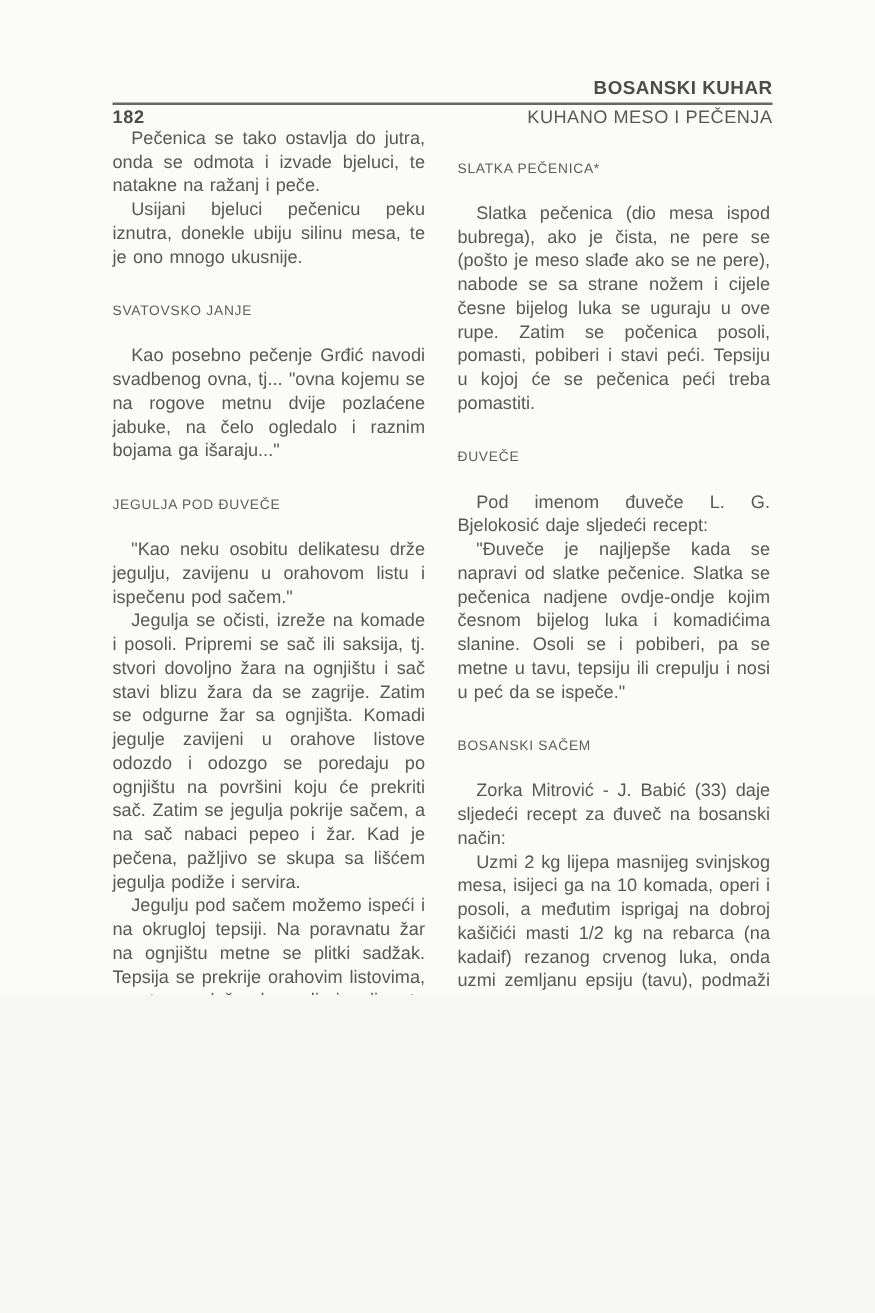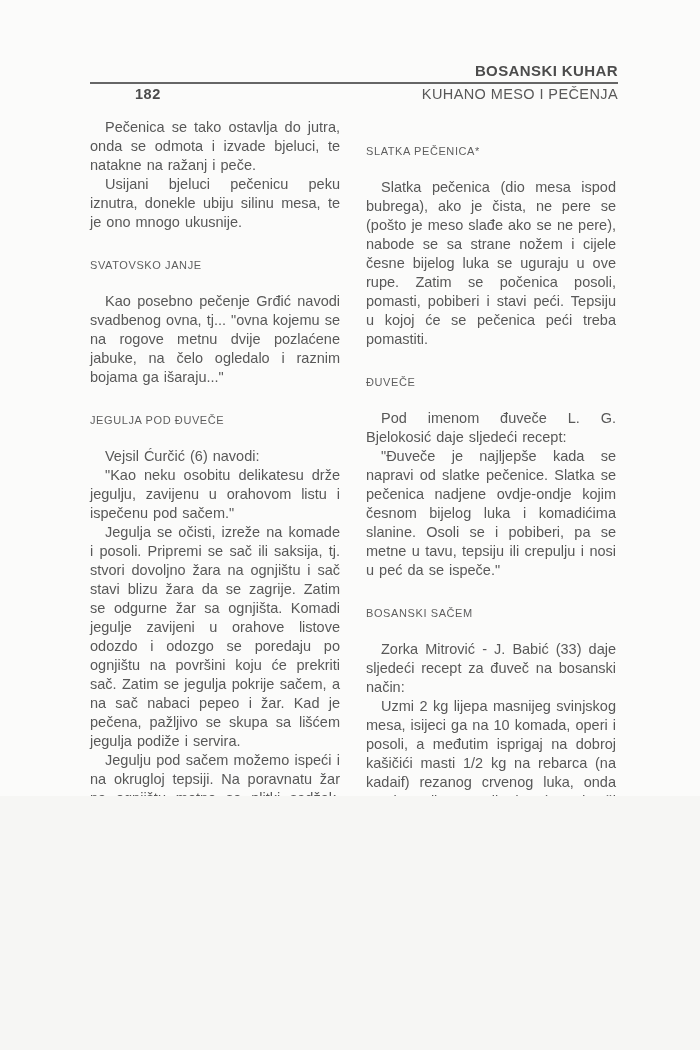--- a/index.html
+++ b/index.html
@@ -30,36 +30,34 @@
   .header-rule {
     border: 0;
     border-top: 2px solid var(--rule, #666666);
     margin: 0 0 2px 0;
   }
   .header-row {
     display: flex;
     justify-content: space-between;
     align-items: baseline;
     font-size: 14.5px;
-    margin-left: 45px;
   }
   .page-number {
     font-weight: bold;
     color: var(--header, #4c4c4c);
     letter-spacing: 0.5px;
   }
   .chapter-title {
     letter-spacing: 0.4px;
     color: var(--text, #585858);
   }
   
   .columns {
     display: flex;
     gap: 26px;
-    margin-top: 16px;
   }
   .column {
     width: 250px;
     flex: 0 0 250px;
   }
   .para {
     margin: 0;
     font-size: 14.5px;
     line-height: 19px;
     text-align: justify;
@@ -111,21 +109,20 @@
     </div>
   </div>
 
   <div class="columns">
     <div class="column">
         <p class="para">Pečenica se tako ostavlja do jutra, onda se odmota i izvade bjeluci, te natakne na ražanj i peče.</p>
         <p class="para">Usijani bjeluci pečenicu peku iznutra, donekle ubiju silinu mesa, te je ono mnogo ukusnije.</p>
         <h2 class="heading">SVATOVSKO JANJE</h2>
         <p class="para">Kao posebno pečenje Grđić navodi svadbenog ovna, tj... "ovna kojemu se na rogove metnu dvije pozlaćene jabuke, na čelo ogledalo i raznim bojama ga išaraju..."</p>
         <h2 class="heading">JEGULJA POD ĐUVEČE</h2>
-        <p class="para">Vejsil Ćurčić (6) navodi:</p>
         <p class="para">"Kao neku osobitu delikatesu drže jegulju, zavijenu u orahovom listu i ispečenu pod sačem."</p>
         <p class="para">Jegulja se očisti, izreže na komade i posoli. Pripremi se sač ili saksija, tj. stvori dovoljno žara na ognjištu i sač stavi blizu žara da se zagrije. Zatim se odgurne žar sa ognjišta. Komadi jegulje zavijeni u orahove listove odozdo i odozgo se poredaju po ognjištu na površini koju će prekriti sač. Zatim se jegulja pokrije sačem, a na sač nabaci pepeo i žar. Kad je pečena, pažljivo se skupa sa lišćem jegulja podiže i servira.</p>
         <p class="para">Jegulju pod sačem možemo ispeći i na okrugloj tepsiji. Na poravnatu žar na ognjištu metne se plitki sadžak. Tepsija se prekrije orahovim listovima, na to naslažu komadi jegulje, te pokriju orahovim listovima. Tepsija sa jeguljom se stavi na sadžak i pokrije sačem, na koji se nabaci lug i žar i peče oko 20 minuta.</p>
       </div>
     <div class="column">
       <div>
           <h2 class="heading">SLATKA PEČENICA*</h2>
           <p class="para">Slatka pečenica (dio mesa ispod bubrega), ako je čista, ne pere se (pošto je meso slađe ako se ne pere), nabode se sa strane nožem i cijele česne bijelog luka se uguraju u ove rupe. Zatim se počenica posoli, pomasti, pobiberi i stavi peći. Tepsiju u kojoj će se pečenica peći treba pomastiti.</p>
           <h2 class="heading">ĐUVEČE</h2>
           <p class="para">Pod imenom đuveče L. G. Bjelokosić daje sljedeći recept:</p>

